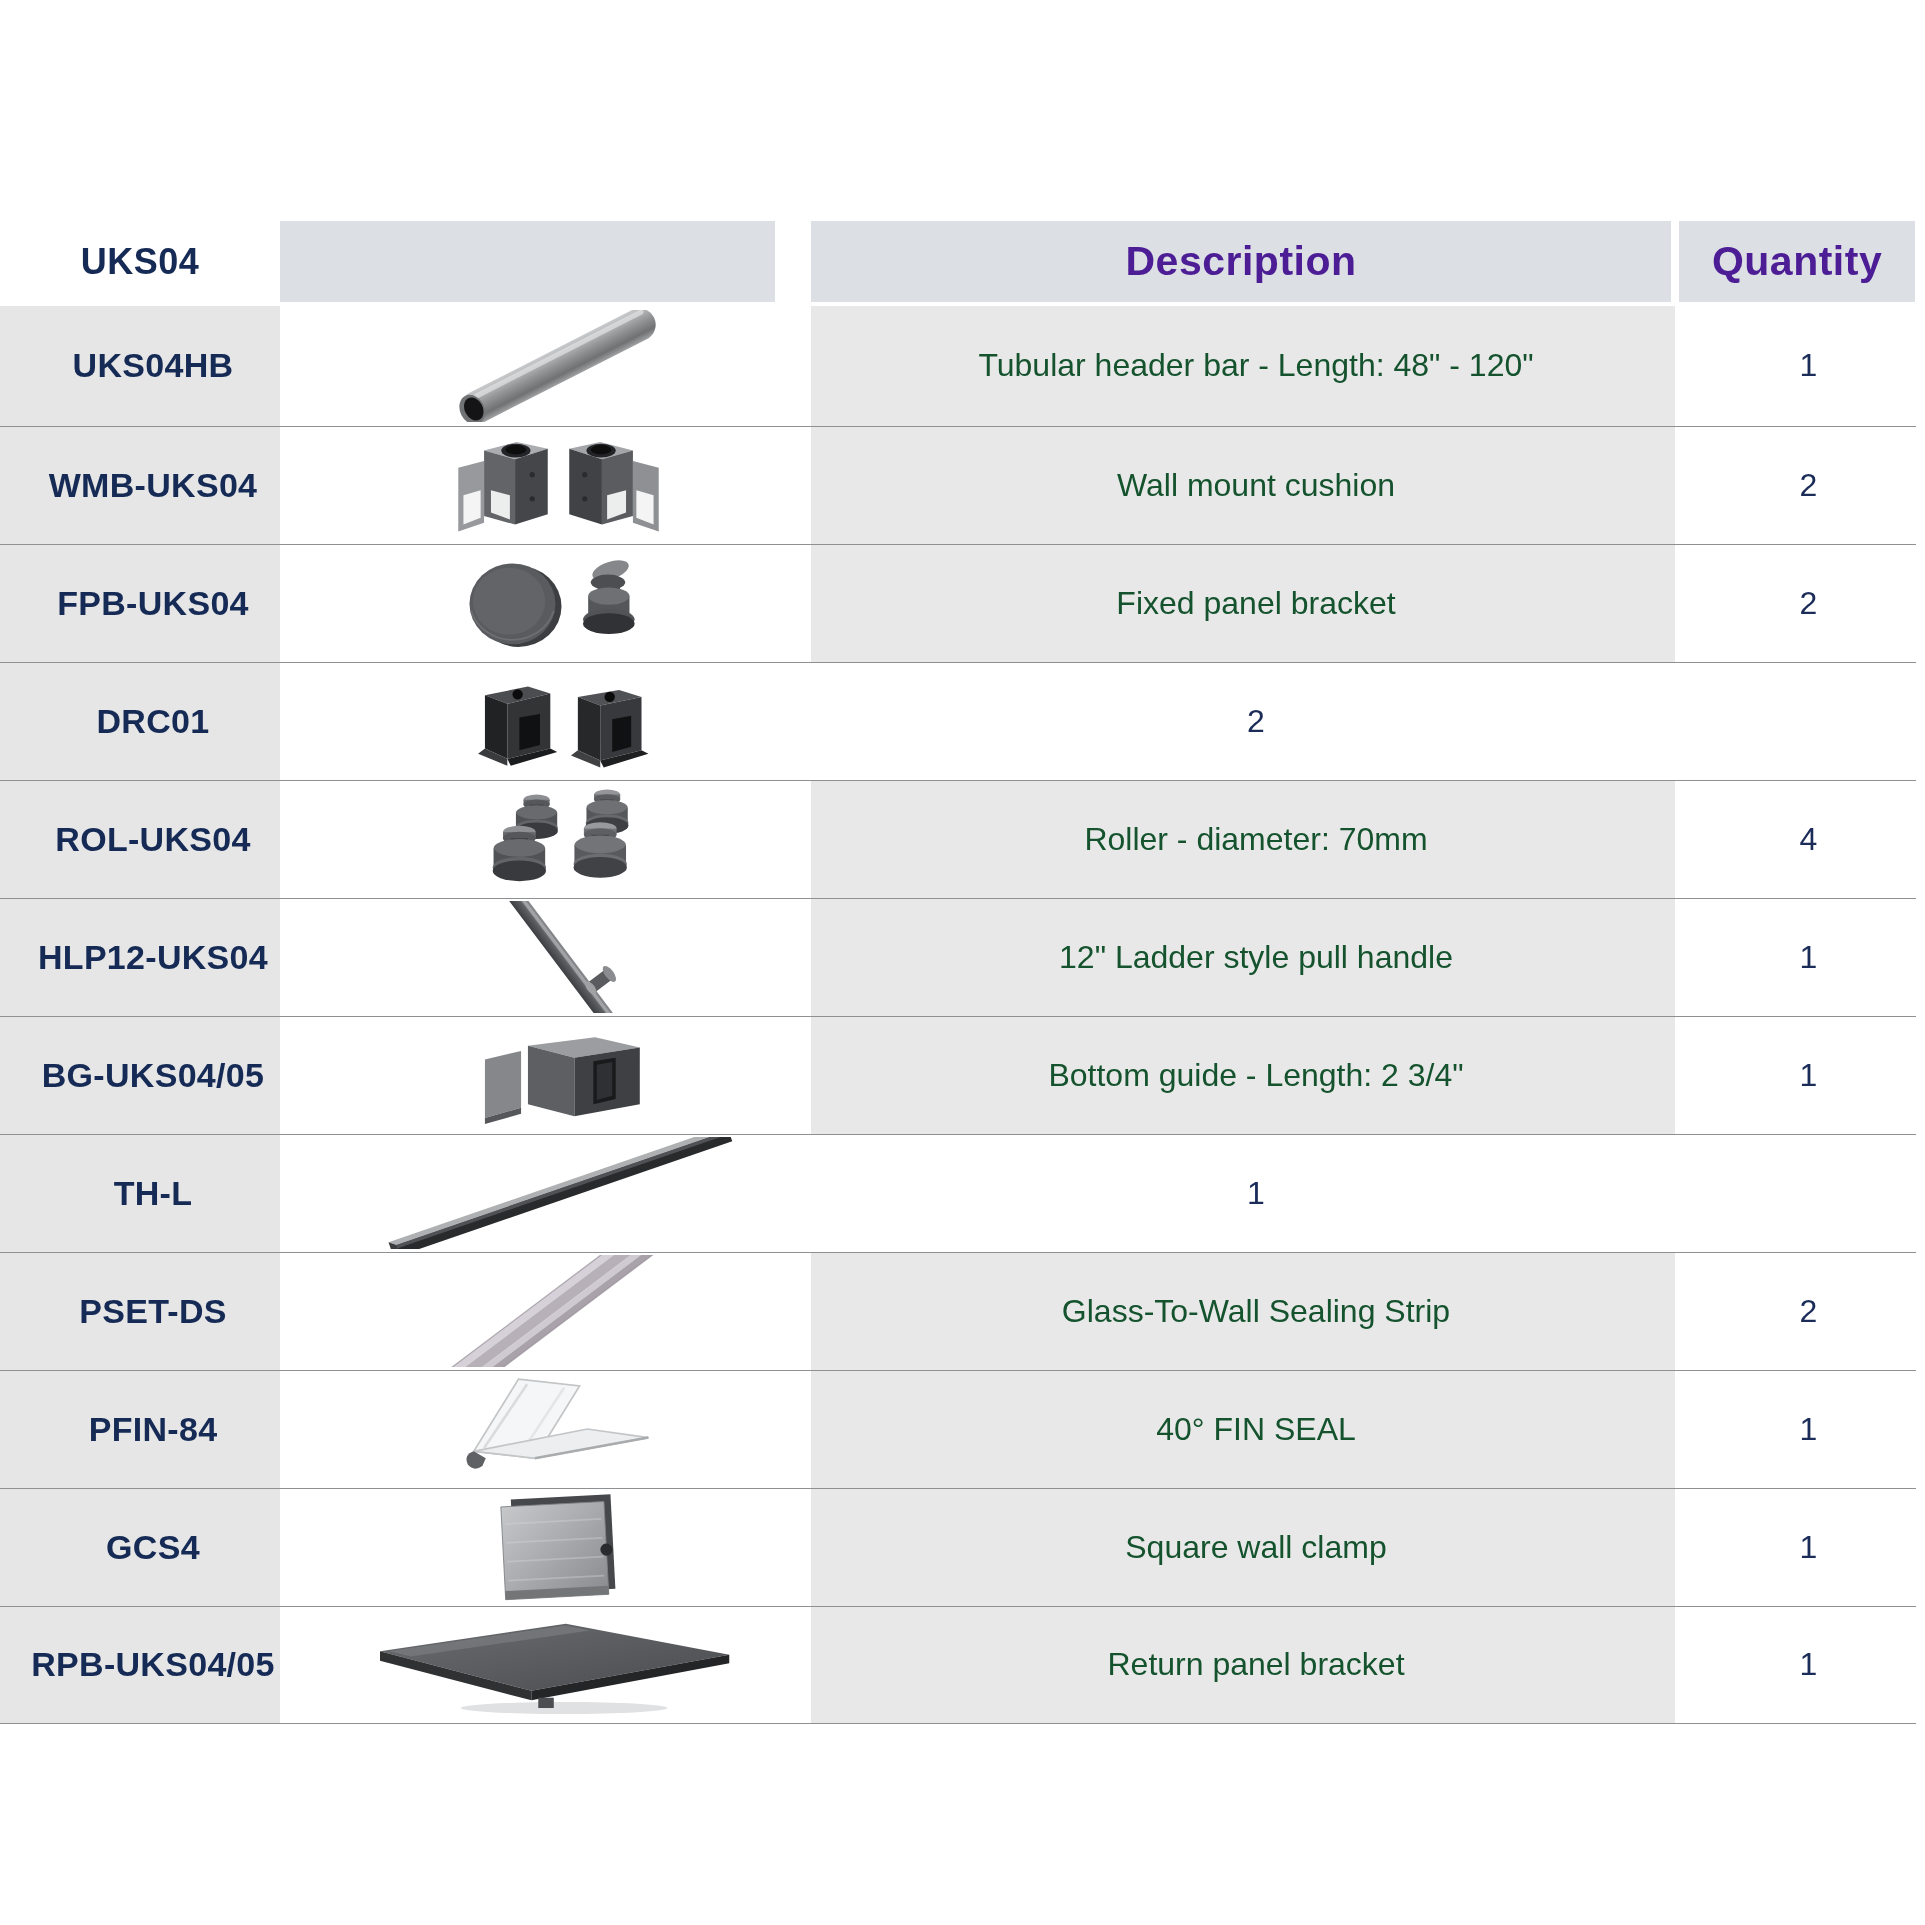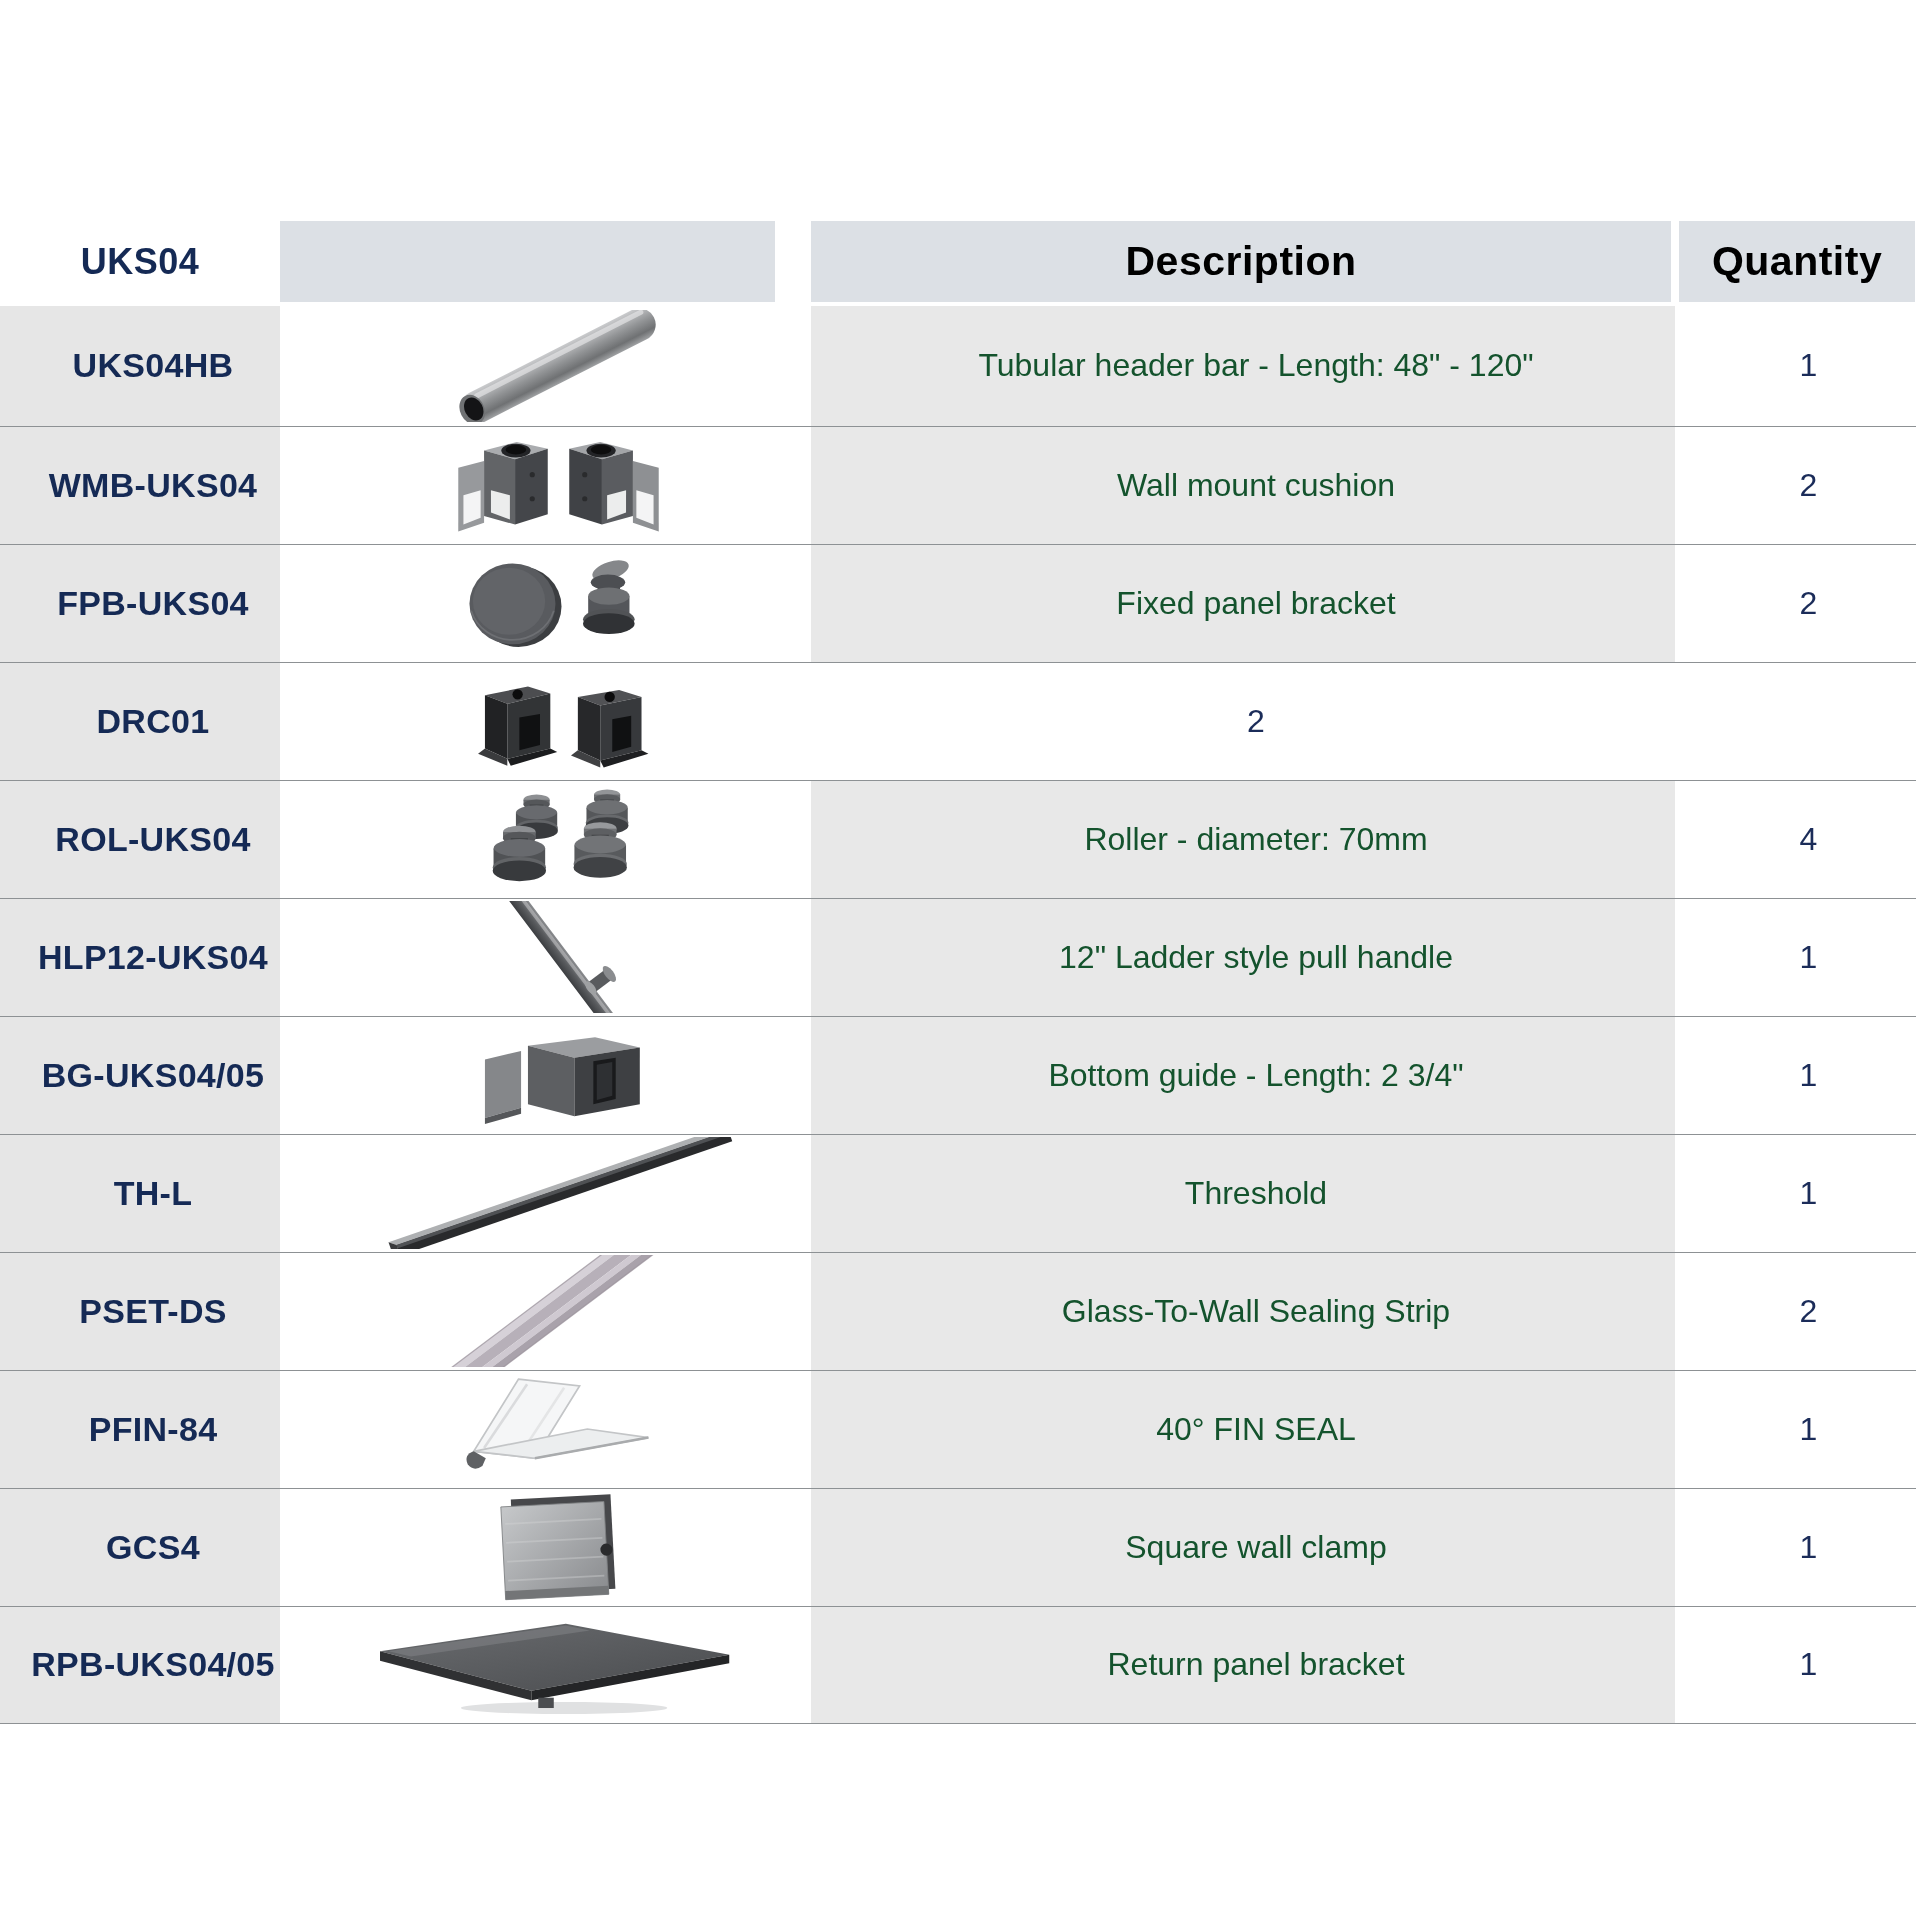--- a/index.html
+++ b/index.html
@@ -15,21 +15,21 @@
   
   .header-row {
     display:grid;
     grid-template-columns:280px 495px 36px 860px 8.1px 236px;
     height:81px; margin-bottom:3.6px;
   }
   .hseg { background:#dce0e5; }
   .hgap { background:#ffffff; }
   .hcell { display:flex; align-items:center; justify-content:center; }
   .kit-code { color:#152a55; font-weight:bold; font-size:36px; letter-spacing:0.5px; }
-  .hlabel  { color:#000000; font-weight:bold; font-size:41px; letter-spacing:0.5px; }
+  .hlabel  { color:#4c1d95; font-weight:bold; font-size:41px; letter-spacing:0.5px; }
 
   
   .row {
     display:grid;
     grid-template-columns:280px 531px 864px 241px;
     height:118px;
     border-top:1.8px solid #8d9194;
     box-sizing:border-box;
   }
   .row.first { border-top:none; height:120px; }
@@ -278,21 +278,20 @@
     <div class="cell cell-img">
       <svg width="531" height="112" viewBox="0 0 587 124">
         <g transform="translate(293,62) rotate(-19)">
           <polygon points="-205,-10 203,-10 211,-4 -197,-4" fill="#aeb0b2"></polygon>
           <rect x="-197" y="-4" width="408" height="13" fill="#292a2c"></rect>
           <rect x="-197" y="-4" width="408" height="4" fill="#4f5154"></rect>
           <polygon points="-205,-10 -197,-4 -197,9 -205,2" fill="#3a3b3d"></polygon>
         </g>
       </svg>
     </div>
-    <div class="cell cell-desc">Threshold</div>
     <div class="cell cell-qty">1</div>
   </div>
 
   <div class="row">
     <div class="cell cell-code">PSET-DS</div>
     <div class="cell cell-img">
       <svg width="531" height="112" viewBox="0 0 587 124">
         <g transform="translate(293,62) rotate(-37)">
           <rect x="-148" y="-22" width="296" height="9" fill="#d6d1d8"></rect>
           <rect x="-148" y="-13" width="296" height="12" fill="#b7b0b9"></rect>

